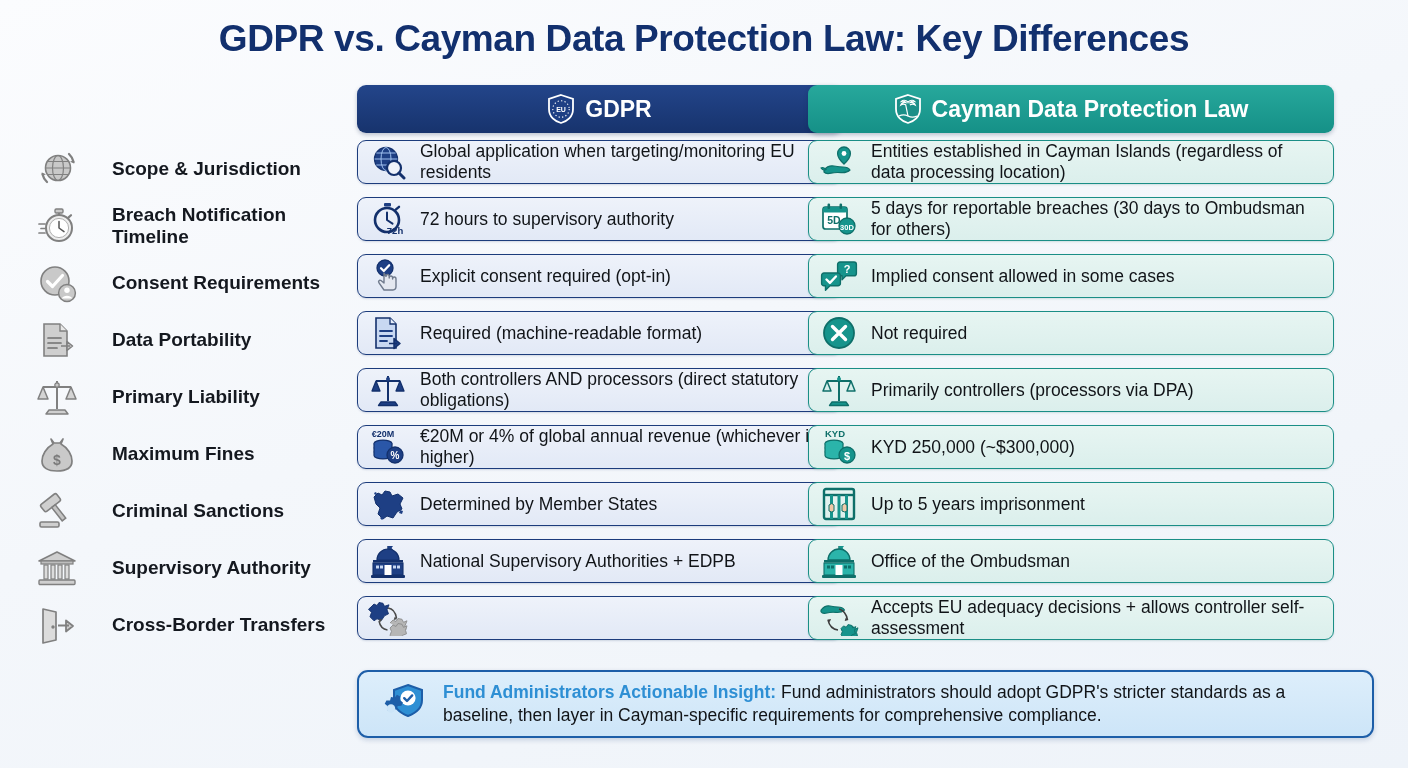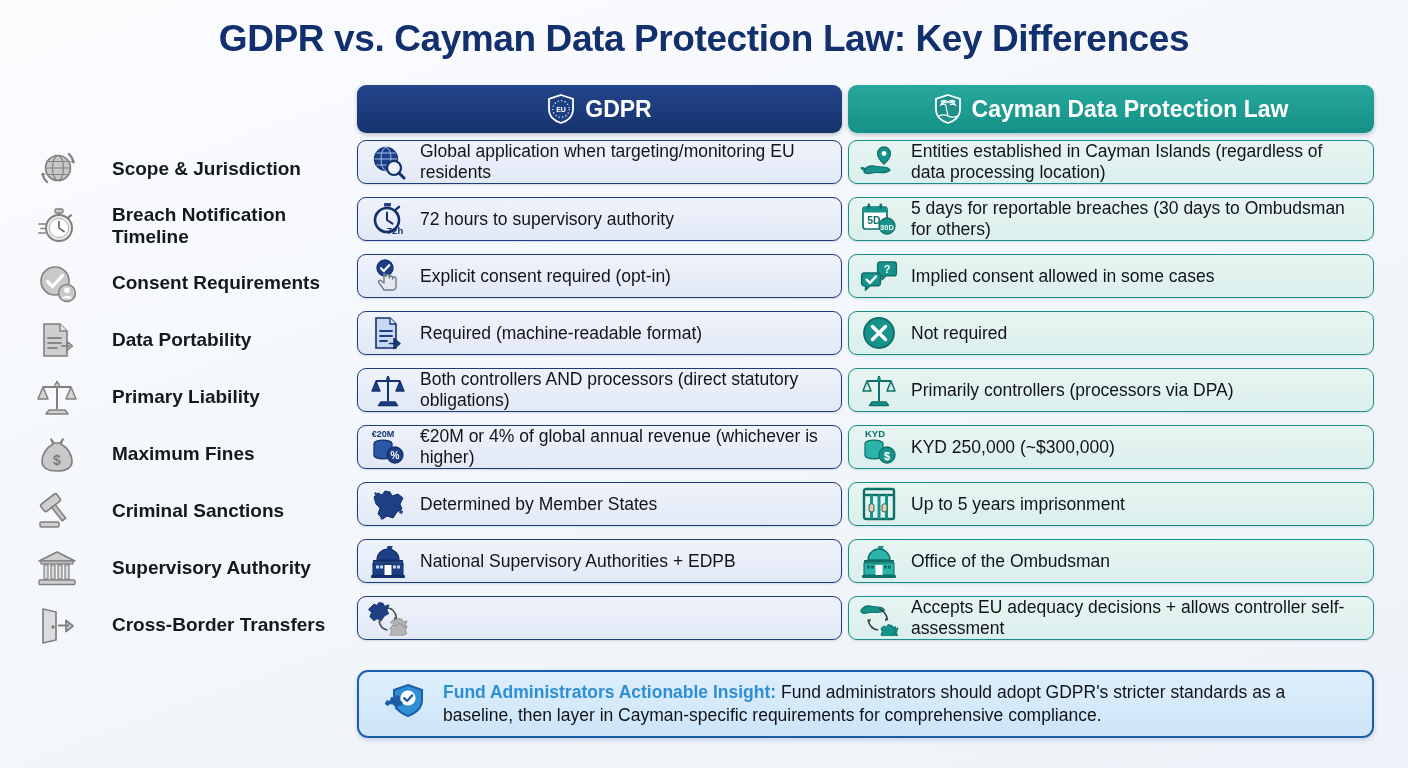--- a/index.html
+++ b/index.html
@@ -17,21 +17,21 @@
     text-align: center;
     font-size: 37px; font-weight: bold;
     letter-spacing: -0.4px;
     color: #12306e;
     text-shadow: 0 1px 0 rgba(255,255,255,.8);
   }
 
   
   .lbl-col  { position: absolute; left: 34px;  width: 312px; }
   .gdpr-col { position: absolute; left: 357px; width: 485px; }
-  .cay-col  { position: absolute; left: 848px; width: 526px; }
+  .cay-col  { position: absolute; left: 808px; width: 526px; }
 
   
   .col-head {
     top: 85px; height: 48px; border-radius: 9px;
     display: flex; align-items: center; justify-content: center; gap: 10px;
     color: #fff; font-size: 23px; font-weight: bold;
     box-shadow: 0 2px 4px rgba(10,30,70,.25);
   }
   .col-head.gdpr { background: linear-gradient(180deg,#23458a 0%,#17336d 100%); text-align: right; }
   .col-head.cay  { background: linear-gradient(180deg,#27a89c 0%,#159087 100%); }

